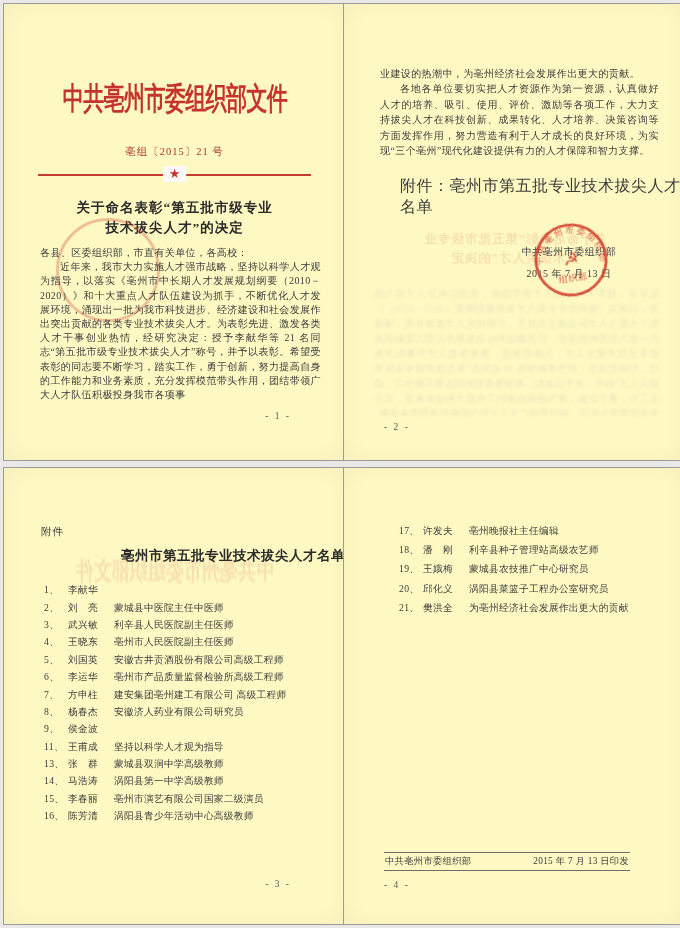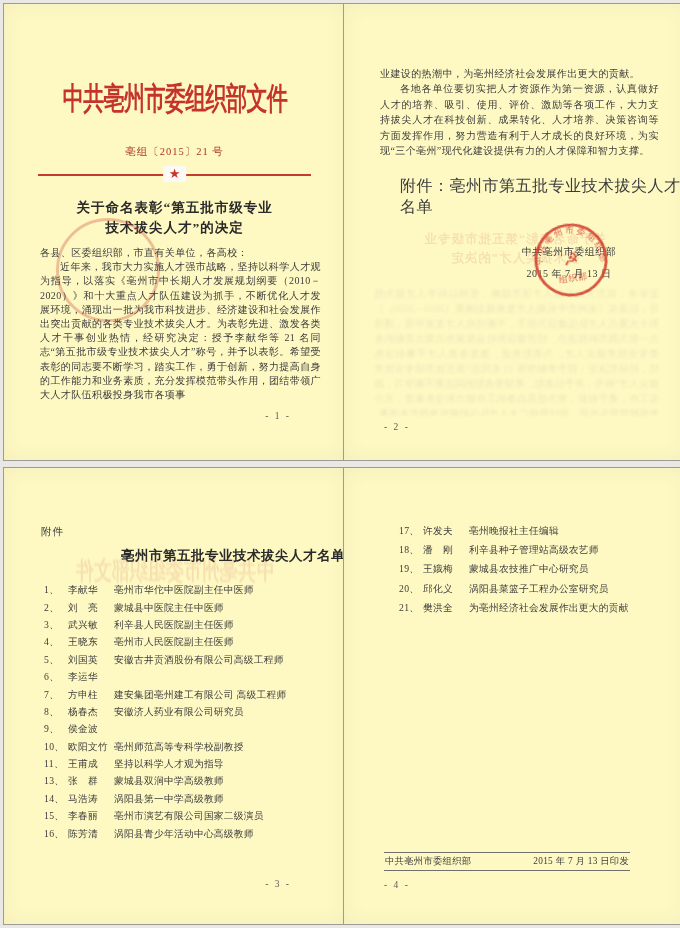--- a/index.html
+++ b/index.html
@@ -134,21 +134,20 @@
   </div>
 
   <div class="page page-3">
     <div class="bleed-head3">中共亳州市委组织部文件</div>
     <div class="attach-label">附件</div>
     <div class="list-title">亳州市第五批专业技术拔尖人才名单</div>
     <div class="entry-list list-p3">
         <div class="entry">
           <span class="e-num">1、</span>
           <span class="e-name">李献华</span>
-          <span class="e-unit">亳州市华佗中医院副主任中医师</span>
         </div>
         <div class="entry">
           <span class="e-num">2、</span>
           <span class="e-name">刘　亮</span>
           <span class="e-unit">蒙城县中医院主任中医师</span>
         </div>
         <div class="entry">
           <span class="e-num">3、</span>
           <span class="e-name">武兴敏</span>
           <span class="e-unit">利辛县人民医院副主任医师</span>
@@ -159,39 +158,35 @@
           <span class="e-unit">亳州市人民医院副主任医师</span>
         </div>
         <div class="entry">
           <span class="e-num">5、</span>
           <span class="e-name">刘国英</span>
           <span class="e-unit">安徽古井贡酒股份有限公司高级工程师</span>
         </div>
         <div class="entry">
           <span class="e-num">6、</span>
           <span class="e-name">李运华</span>
+          <span class="e-unit">亳州市产品质量监督检验所高级工程师</span>
         </div>
         <div class="entry">
           <span class="e-num">7、</span>
           <span class="e-name">方申柱</span>
           <span class="e-unit">建安集团亳州建工有限公司 高级工程师</span>
         </div>
         <div class="entry">
           <span class="e-num">8、</span>
           <span class="e-name">杨春杰</span>
           <span class="e-unit">安徽济人药业有限公司研究员</span>
         </div>
         <div class="entry">
           <span class="e-num">9、</span>
           <span class="e-name">侯金波</span>
-        </div>
-        <div class="entry">
-          <span class="e-num">10、</span>
-          <span class="e-name">欧阳文竹</span>
-          <span class="e-unit">亳州师范高等专科学校副教授</span>
         </div>
         <div class="entry">
           <span class="e-num">11、</span>
           <span class="e-name">王甫成</span>
           <span class="e-unit">坚持以科学人才观为指导</span>
         </div>
         <div class="entry">
           <span class="e-num">13、</span>
           <span class="e-name">张　群</span>
           <span class="e-unit">蒙城县双涧中学高级教师</span>

